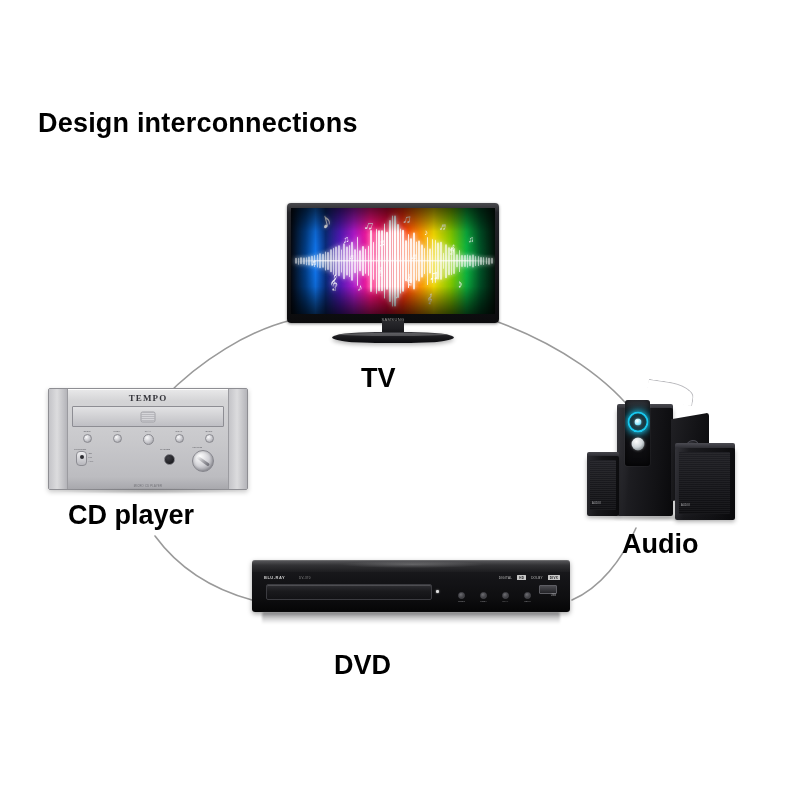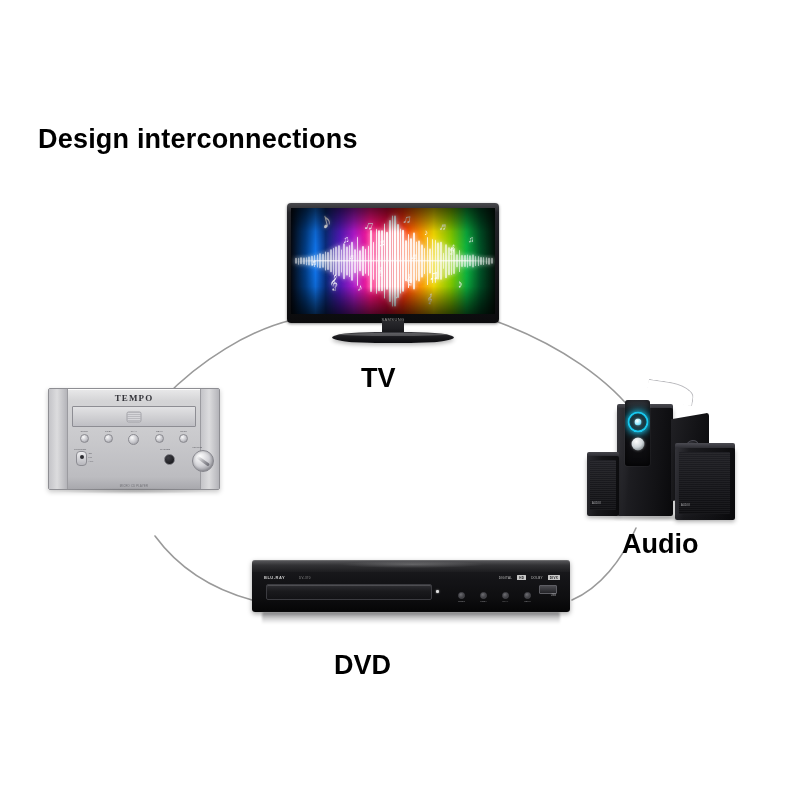--- a/index.html
+++ b/index.html
@@ -22,21 +22,21 @@
   .heading {
     position: absolute;
     left: 38px;
     color: #000000;
     font-weight: bold;
     font-size: 27px;
     letter-spacing: 0.2px;
     white-space: nowrap;
   }
   #heading-line-1 { top: 53px; }
-  #heading-line-2 { top: 124px; text-align: center; }
+  #heading-line-2 { top: 108px; text-align: center; }
 
   
   #connector-svg {
     position: absolute;
     left: 0;
     top: 0;
     width: 800px;
     height: 800px;
   }
 
@@ -176,21 +176,21 @@
     height: 3px;
     border-radius: 50%;
     background: rgba(255,255,255,0.22);
   }
 
   
   #device-cdplayer {
     position: absolute;
     left: 48px;
     top: 388px;
-    width: 172px;
+    width: 200px;
     height: 102px;
   }
   .cd-body {
     position: absolute;
     inset: 0;
     background: linear-gradient(180deg,#e9e9ea 0%,#d4d4d6 12%,#c9c9cc 50%,#bcbcc0 88%,#a8a8ad 100%);
     border: 1px solid #8e8e93;
     border-radius: 2px;
     box-shadow: 0 2px 5px rgba(0,0,0,0.22), inset 0 1px 0 rgba(255,255,255,0.85);
   }
@@ -875,20 +875,21 @@
           <div class="cd-dial">
             <div class="cd-dial-notch"></div>
           </div>
         </div>
 
         <div class="cd-footer">MICRO CD PLAYER</div>
       </div>
     </div>
     <div class="cd-shadow"></div>
   </div>
+  <div class="device-label" id="label-cdplayer">CD player</div>
 
   <div id="device-dvd">
     <div class="dvd-body">
       <div class="dvd-topstrip">
         <div class="dvd-topgloss"></div>
       </div>
       <div class="dvd-brand">BLU-RAY</div>
       <div class="dvd-model">DV-370</div>
       <div class="dvd-logos" id="dvd-logo-row">
           <div class="dvd-logo">DIGITAL</div>

